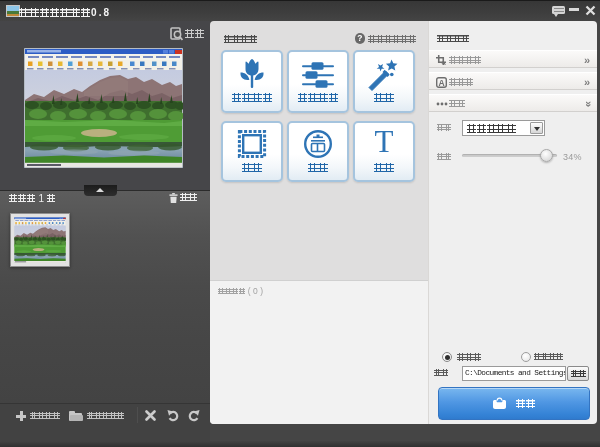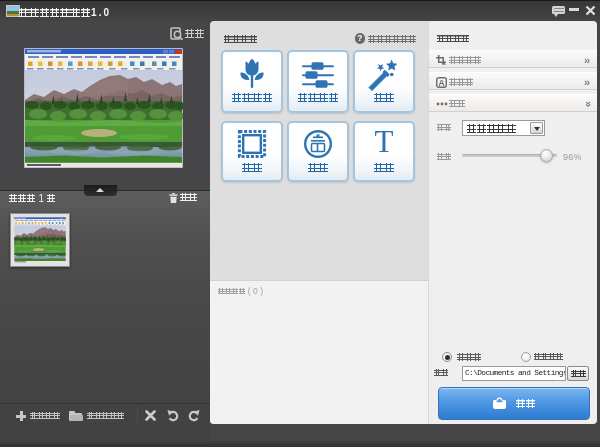--- a/index.html
+++ b/index.html
@@ -27,21 +27,21 @@
   <div class="abs" style="left:0;top:5px;width:12px;height:2.5px;background:#4a7a3a"></div>
 </div>
 <div class="abs t95t fx" style="left:19px;top:7px;color:#f5f5f5">
     <i class="z zb"></i>
     <i class="z zb"></i>
     <i class="z zb"></i>
     <i class="z zb"></i>
     <i class="z zb"></i>
     <i class="z zb"></i>
     <i class="z zb"></i>
-    <span style="font-size:10px;font-weight:bold;letter-spacing:2px;vertical-align:1px">1.0</span>
+    <span style="font-size:10px;font-weight:bold;letter-spacing:2px;vertical-align:1px">0.8</span>
   </div>
 <div class="abs" style="left:552px;top:6px;width:13px;height:8px;background:#d4d4d4;border-radius:1.5px"></div>
 <div class="abs" style="left:554px;top:13.5px;width:0;height:0;border:2.5px solid transparent;border-top:3.5px solid #d4d4d4"></div>
 <div class="abs" style="left:553.5px;top:8px;width:10px;height:1.2px;background:#888"></div>
 <div class="abs" style="left:553.5px;top:10.5px;width:10px;height:1.2px;background:#888"></div>
 <div class="abs" style="left:569px;top:8px;width:10px;height:2.6px;background:#d8d8d8"></div>
 <svg class="abs" style="left:585px;top:4.5px" width="11" height="11" viewBox="0 0 11 11">
     <path d="M1.5 1.5 L9.5 9.5 M9.5 1.5 L1.5 9.5" stroke="#dedede" stroke-width="2.3"></path>
   </svg>
 
@@ -438,21 +438,21 @@
   <div class="abs" style="right:1px;top:1px;width:13px;height:12px;background:linear-gradient(#fefefe,#d6d6d6);border:1px solid #9a9a9a;border-radius:1px">
       <div class="abs" style="left:2.5px;top:4px;width:0;height:0;border:3px solid transparent;border-top:4px solid #333;border-bottom:none"></div>
     </div>
 </div>
 <div class="abs t74 fx" style="left:436.5px;top:153px;color:#9a9a9a">
     <i class="z"></i>
     <i class="z"></i>
   </div>
 <div class="abs" style="left:462px;top:154px;width:95px;height:3px;background:#cdcdcd;border-radius:2px;box-shadow:inset 0 1px 1px rgba(0,0,0,.15)"></div>
 <div class="abs" style="left:540px;top:149px;width:13px;height:13px;background:radial-gradient(circle at 42% 35%,#ffffff,#e2e2e2 60%,#cfcfcf);border:1px solid #a8a8a8;border-radius:50%;box-shadow:0 1px 2px rgba(0,0,0,.25)"></div>
-<div class="abs" style="left:563px;top:152px;font-size:9px;color:#9a9a9a;letter-spacing:0.3px">96%</div>
+<div class="abs" style="left:563px;top:152px;font-size:9px;color:#9a9a9a;letter-spacing:0.3px">34%</div>
 
 <div class="abs" style="left:442px;top:352px;width:10px;height:10px;border:1px solid #8a8a8a;border-radius:50%;background:radial-gradient(circle at 40% 35%,#fff,#e8e8e8)"></div>
 <div class="abs" style="left:444.5px;top:354.5px;width:5px;height:5px;background:#2e2e2e;border-radius:50%"></div>
 <div class="abs t78 fx" style="left:457px;top:353px;color:#5a5a5a">
     <i class="z"></i>
     <i class="z"></i>
     <i class="z"></i>
   </div>
 <div class="abs" style="left:521px;top:352px;width:10px;height:10px;border:1px solid #9e9e9e;border-radius:50%;background:radial-gradient(circle at 40% 35%,#fff,#e4e4e4)"></div>
 <div class="abs t74 fx" style="left:533.5px;top:353px;color:#5a5a5a">

